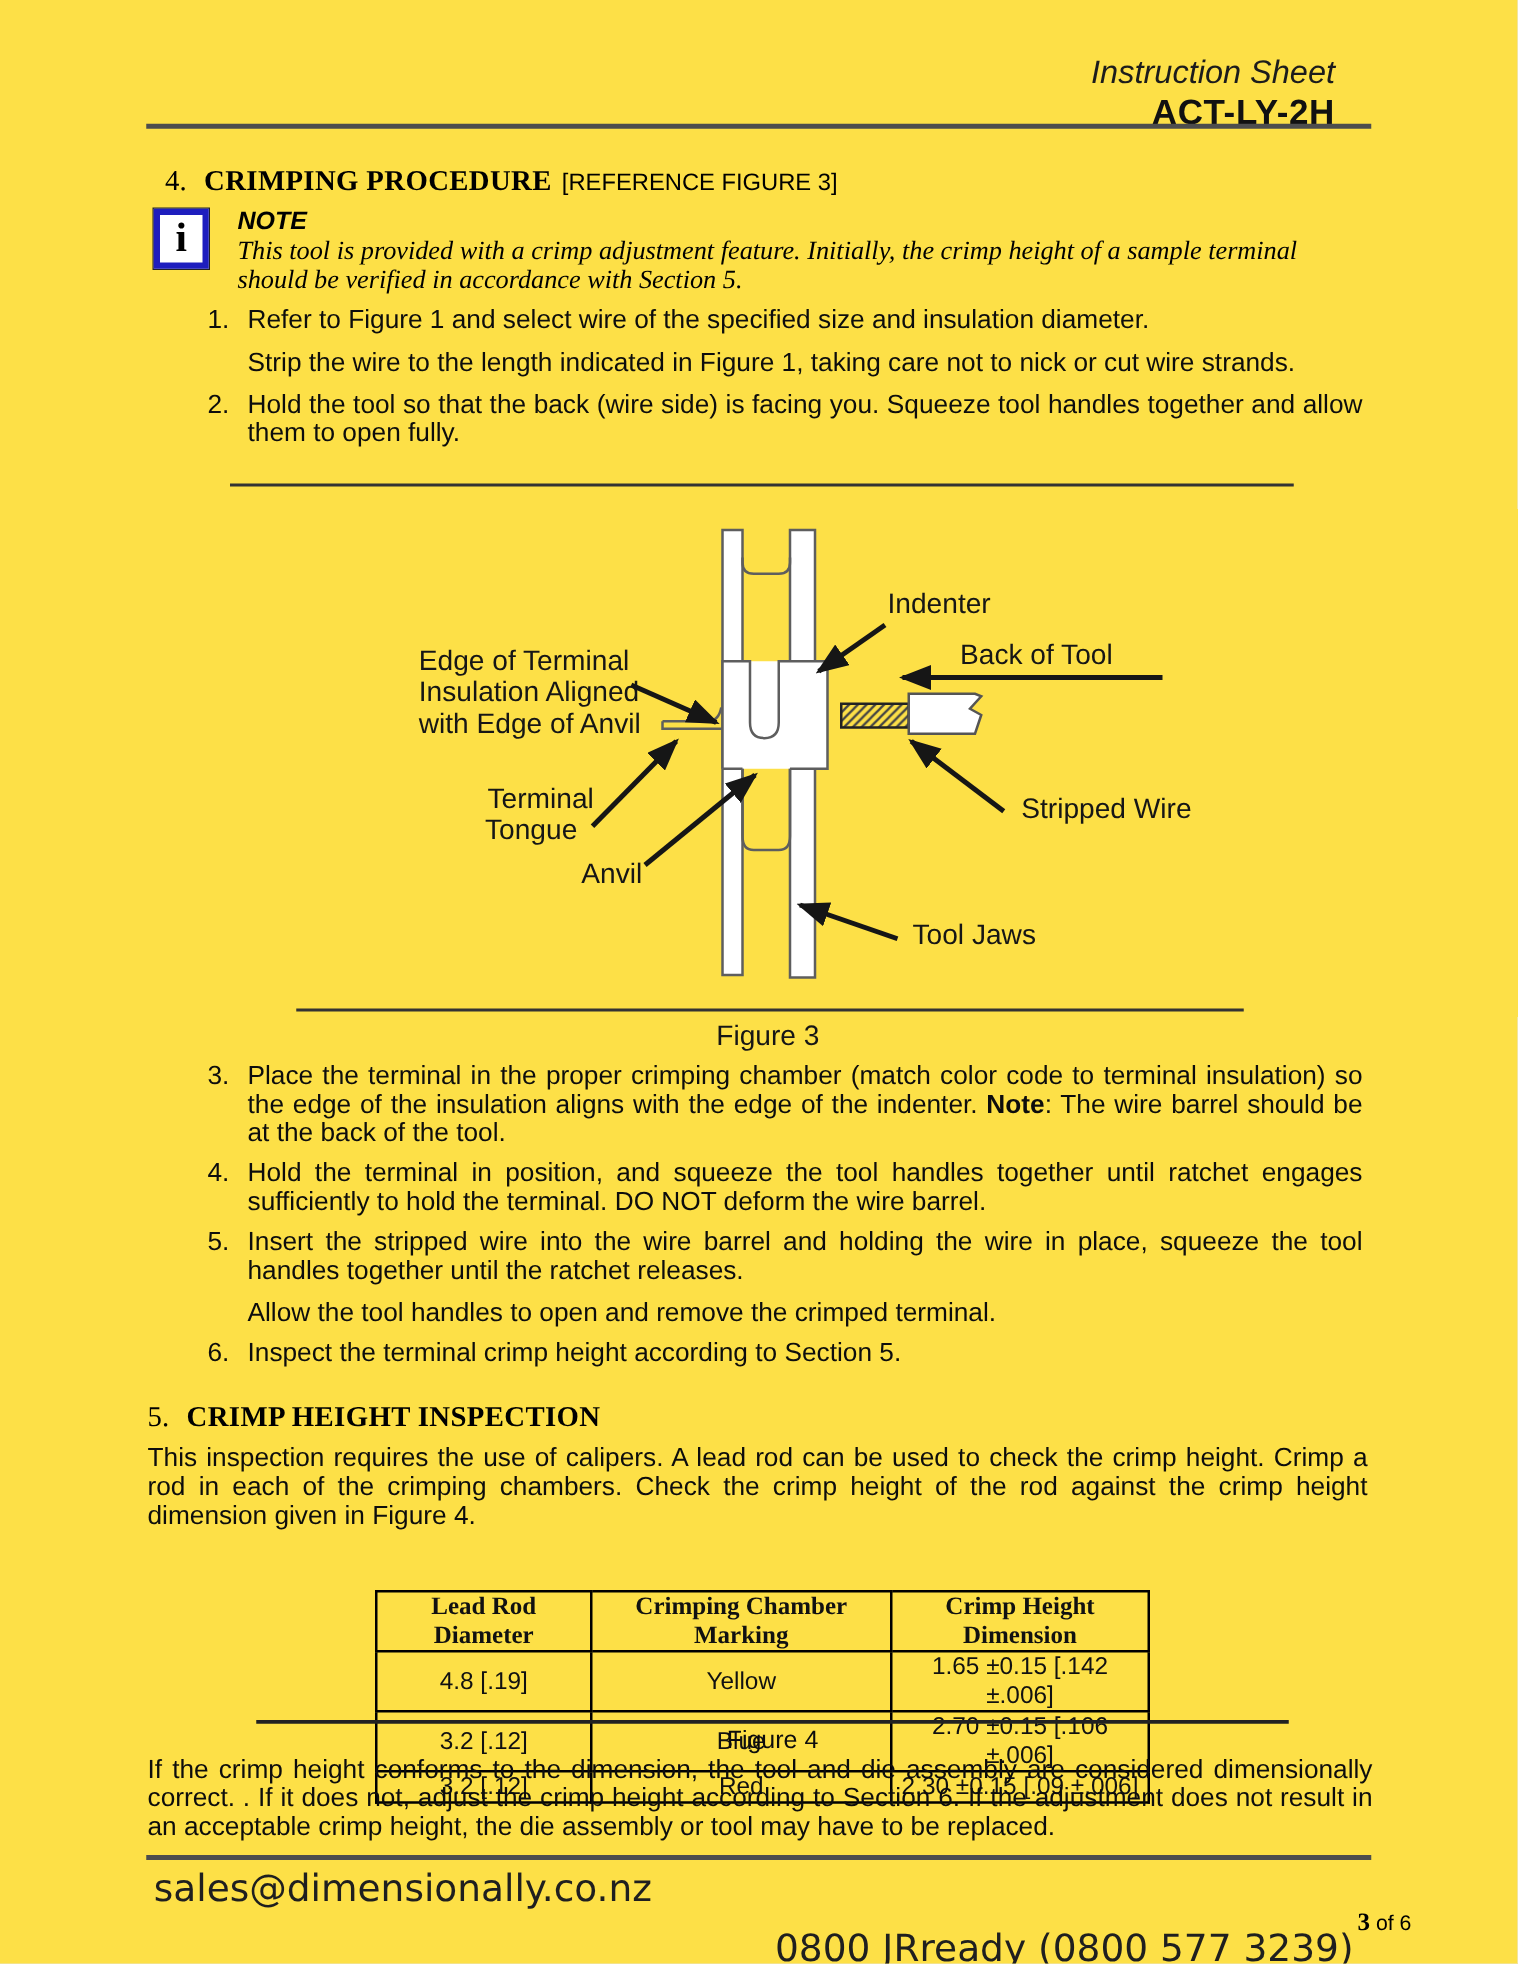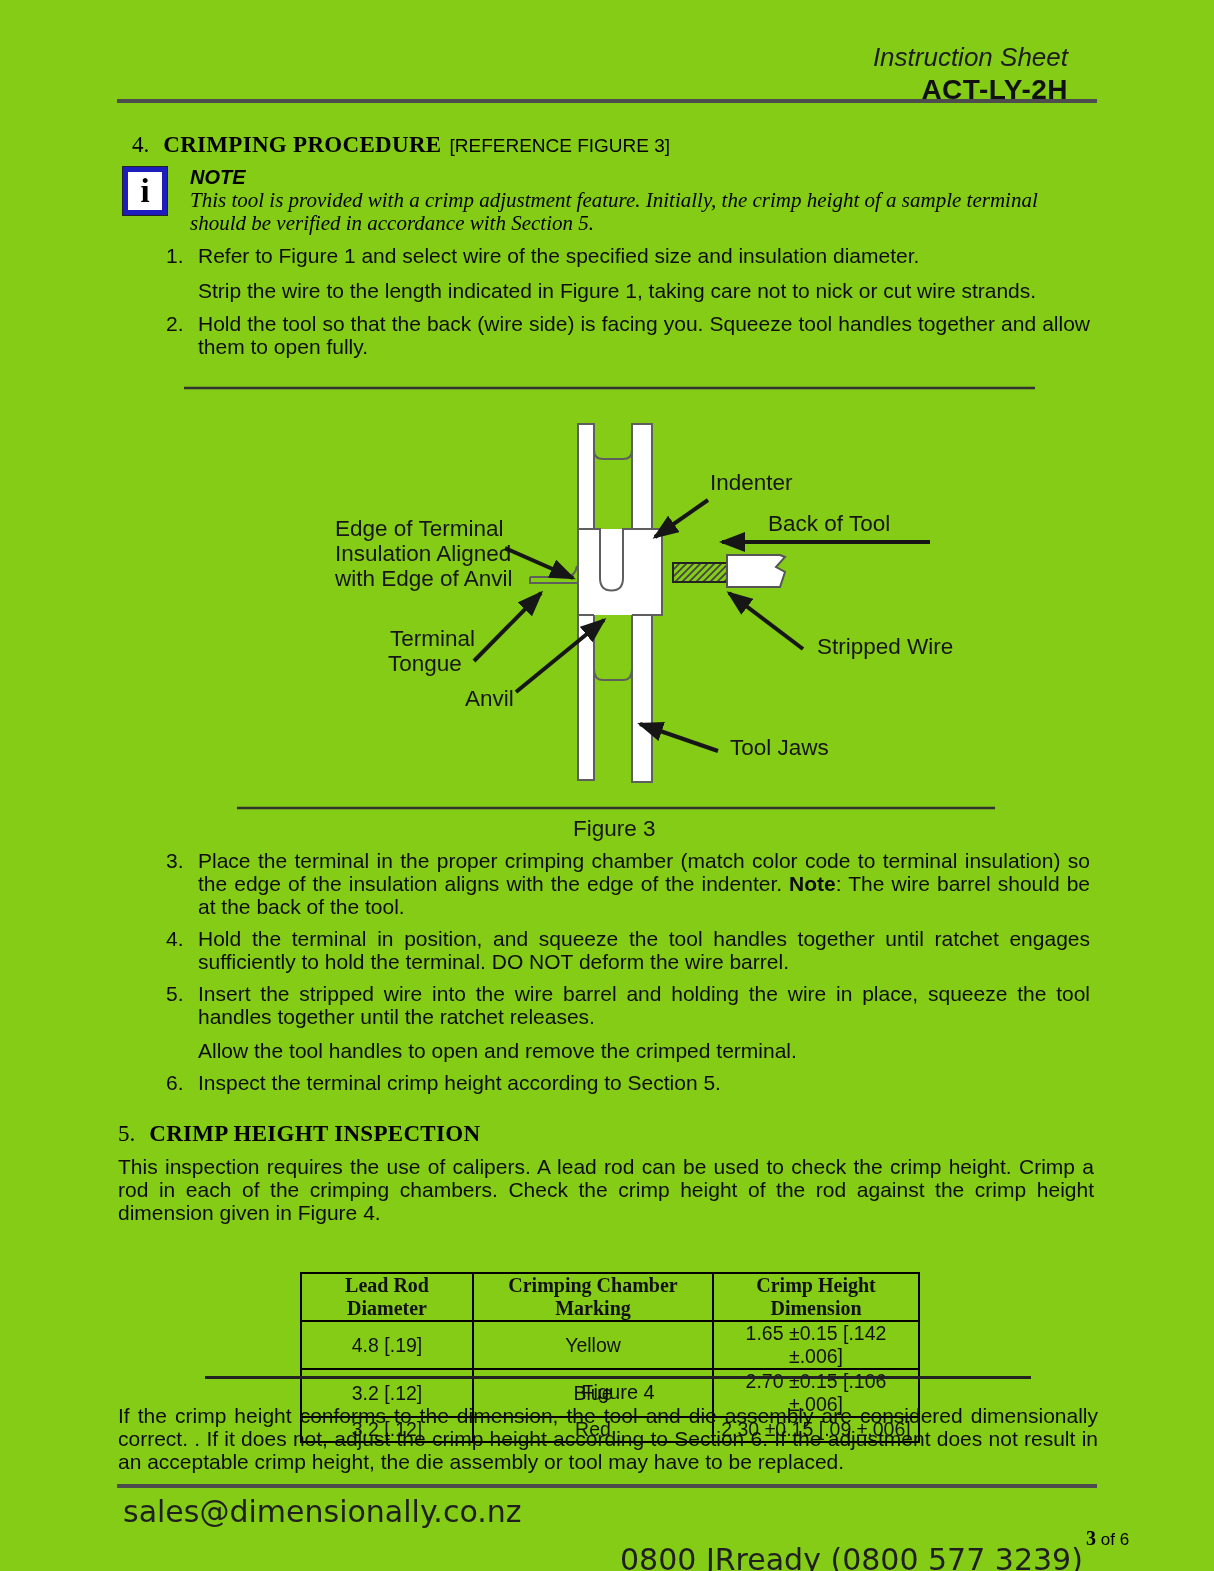--- a/index.html
+++ b/index.html
@@ -1,16 +1,16 @@
 <!DOCTYPE html>
 <html><head>
 <meta charset="utf-8">
 <style>
   html,body{margin:0;padding:0;background:#e8e8e8;}
-  #page{position:relative;width:1214px;height:1571px;background:#84cc16;margin:0 auto;
+  #page{position:relative;width:1214px;height:1571px;background:#fde047;margin:0 auto;
         font-family:"Liberation Sans",sans-serif;color:#111;overflow:hidden;}
   .abs{position:absolute;}
 
   
   #doc-type{top:42px;right:146px;font-style:italic;font-size:26px;color:#1c1c1c;
             font-family:"Liberation Sans",sans-serif;}
   #doc-code{top:74px;right:146px;font-size:28px;font-weight:bold;letter-spacing:.5px;color:#111;}
   .gray-rule{left:117px;width:980px;height:4px;background:#4d4d4d;}
   #header-rule{top:99px;}
   #footer-rule{top:1484px;}

